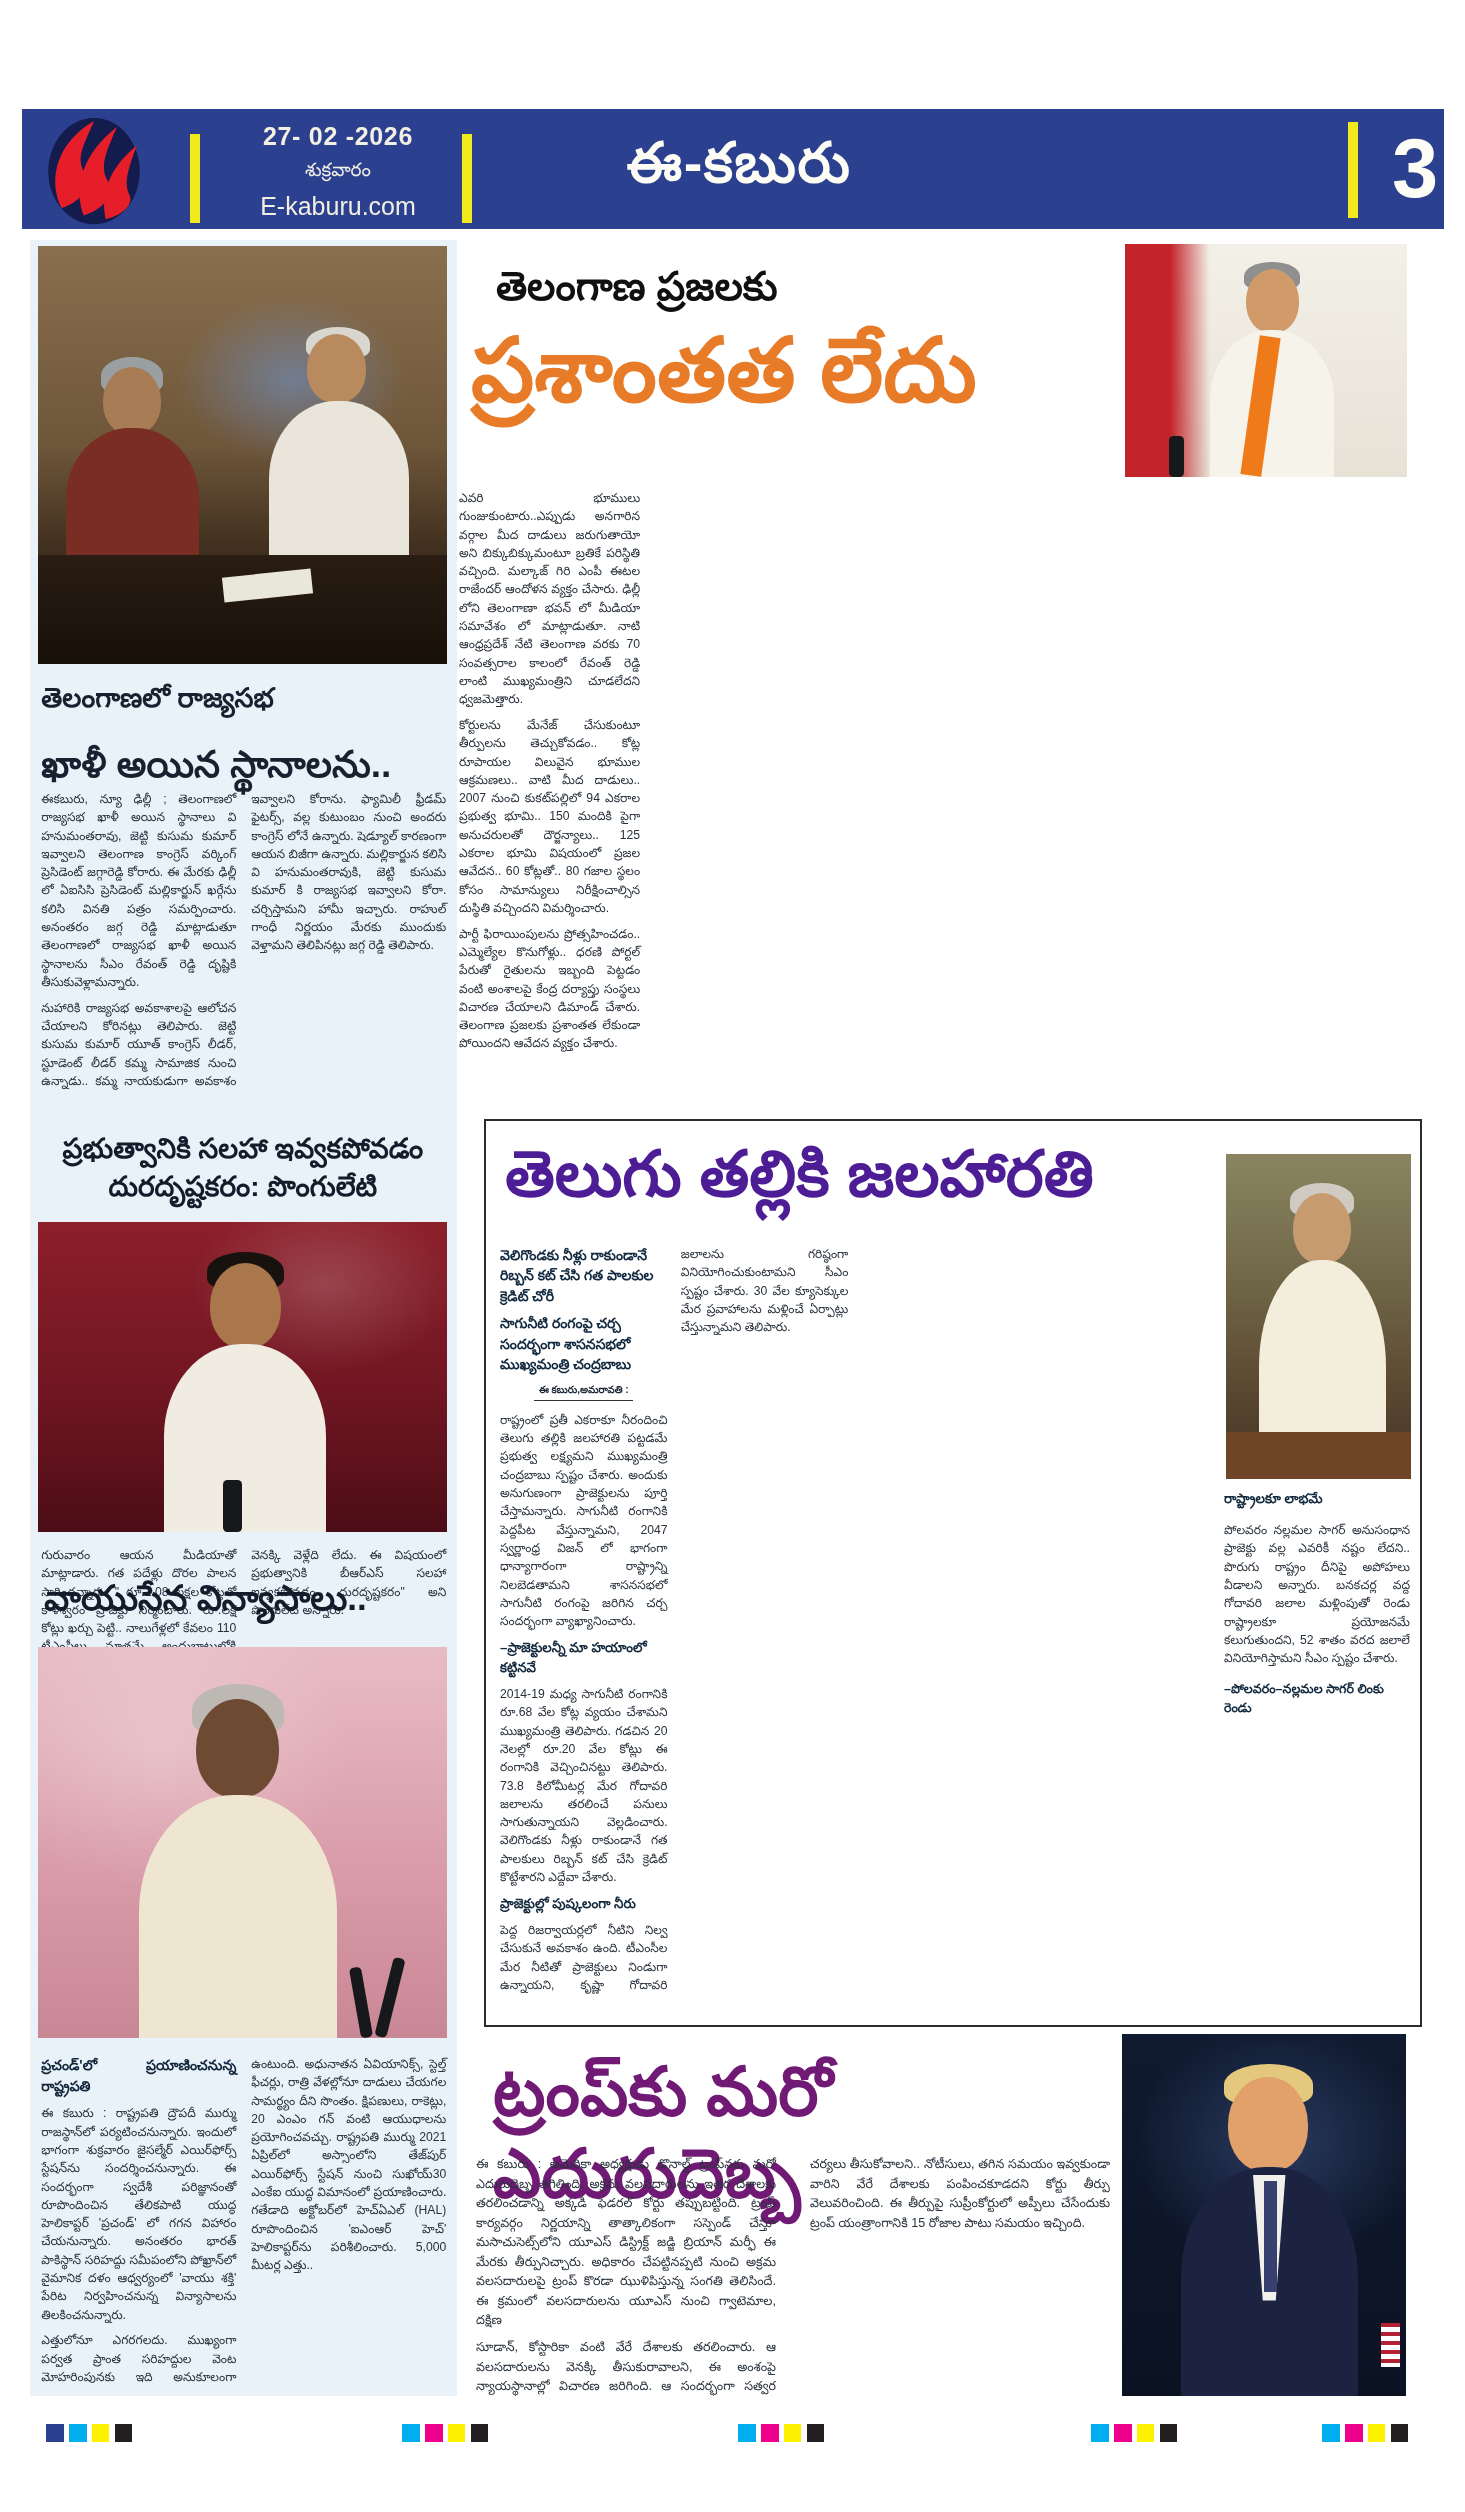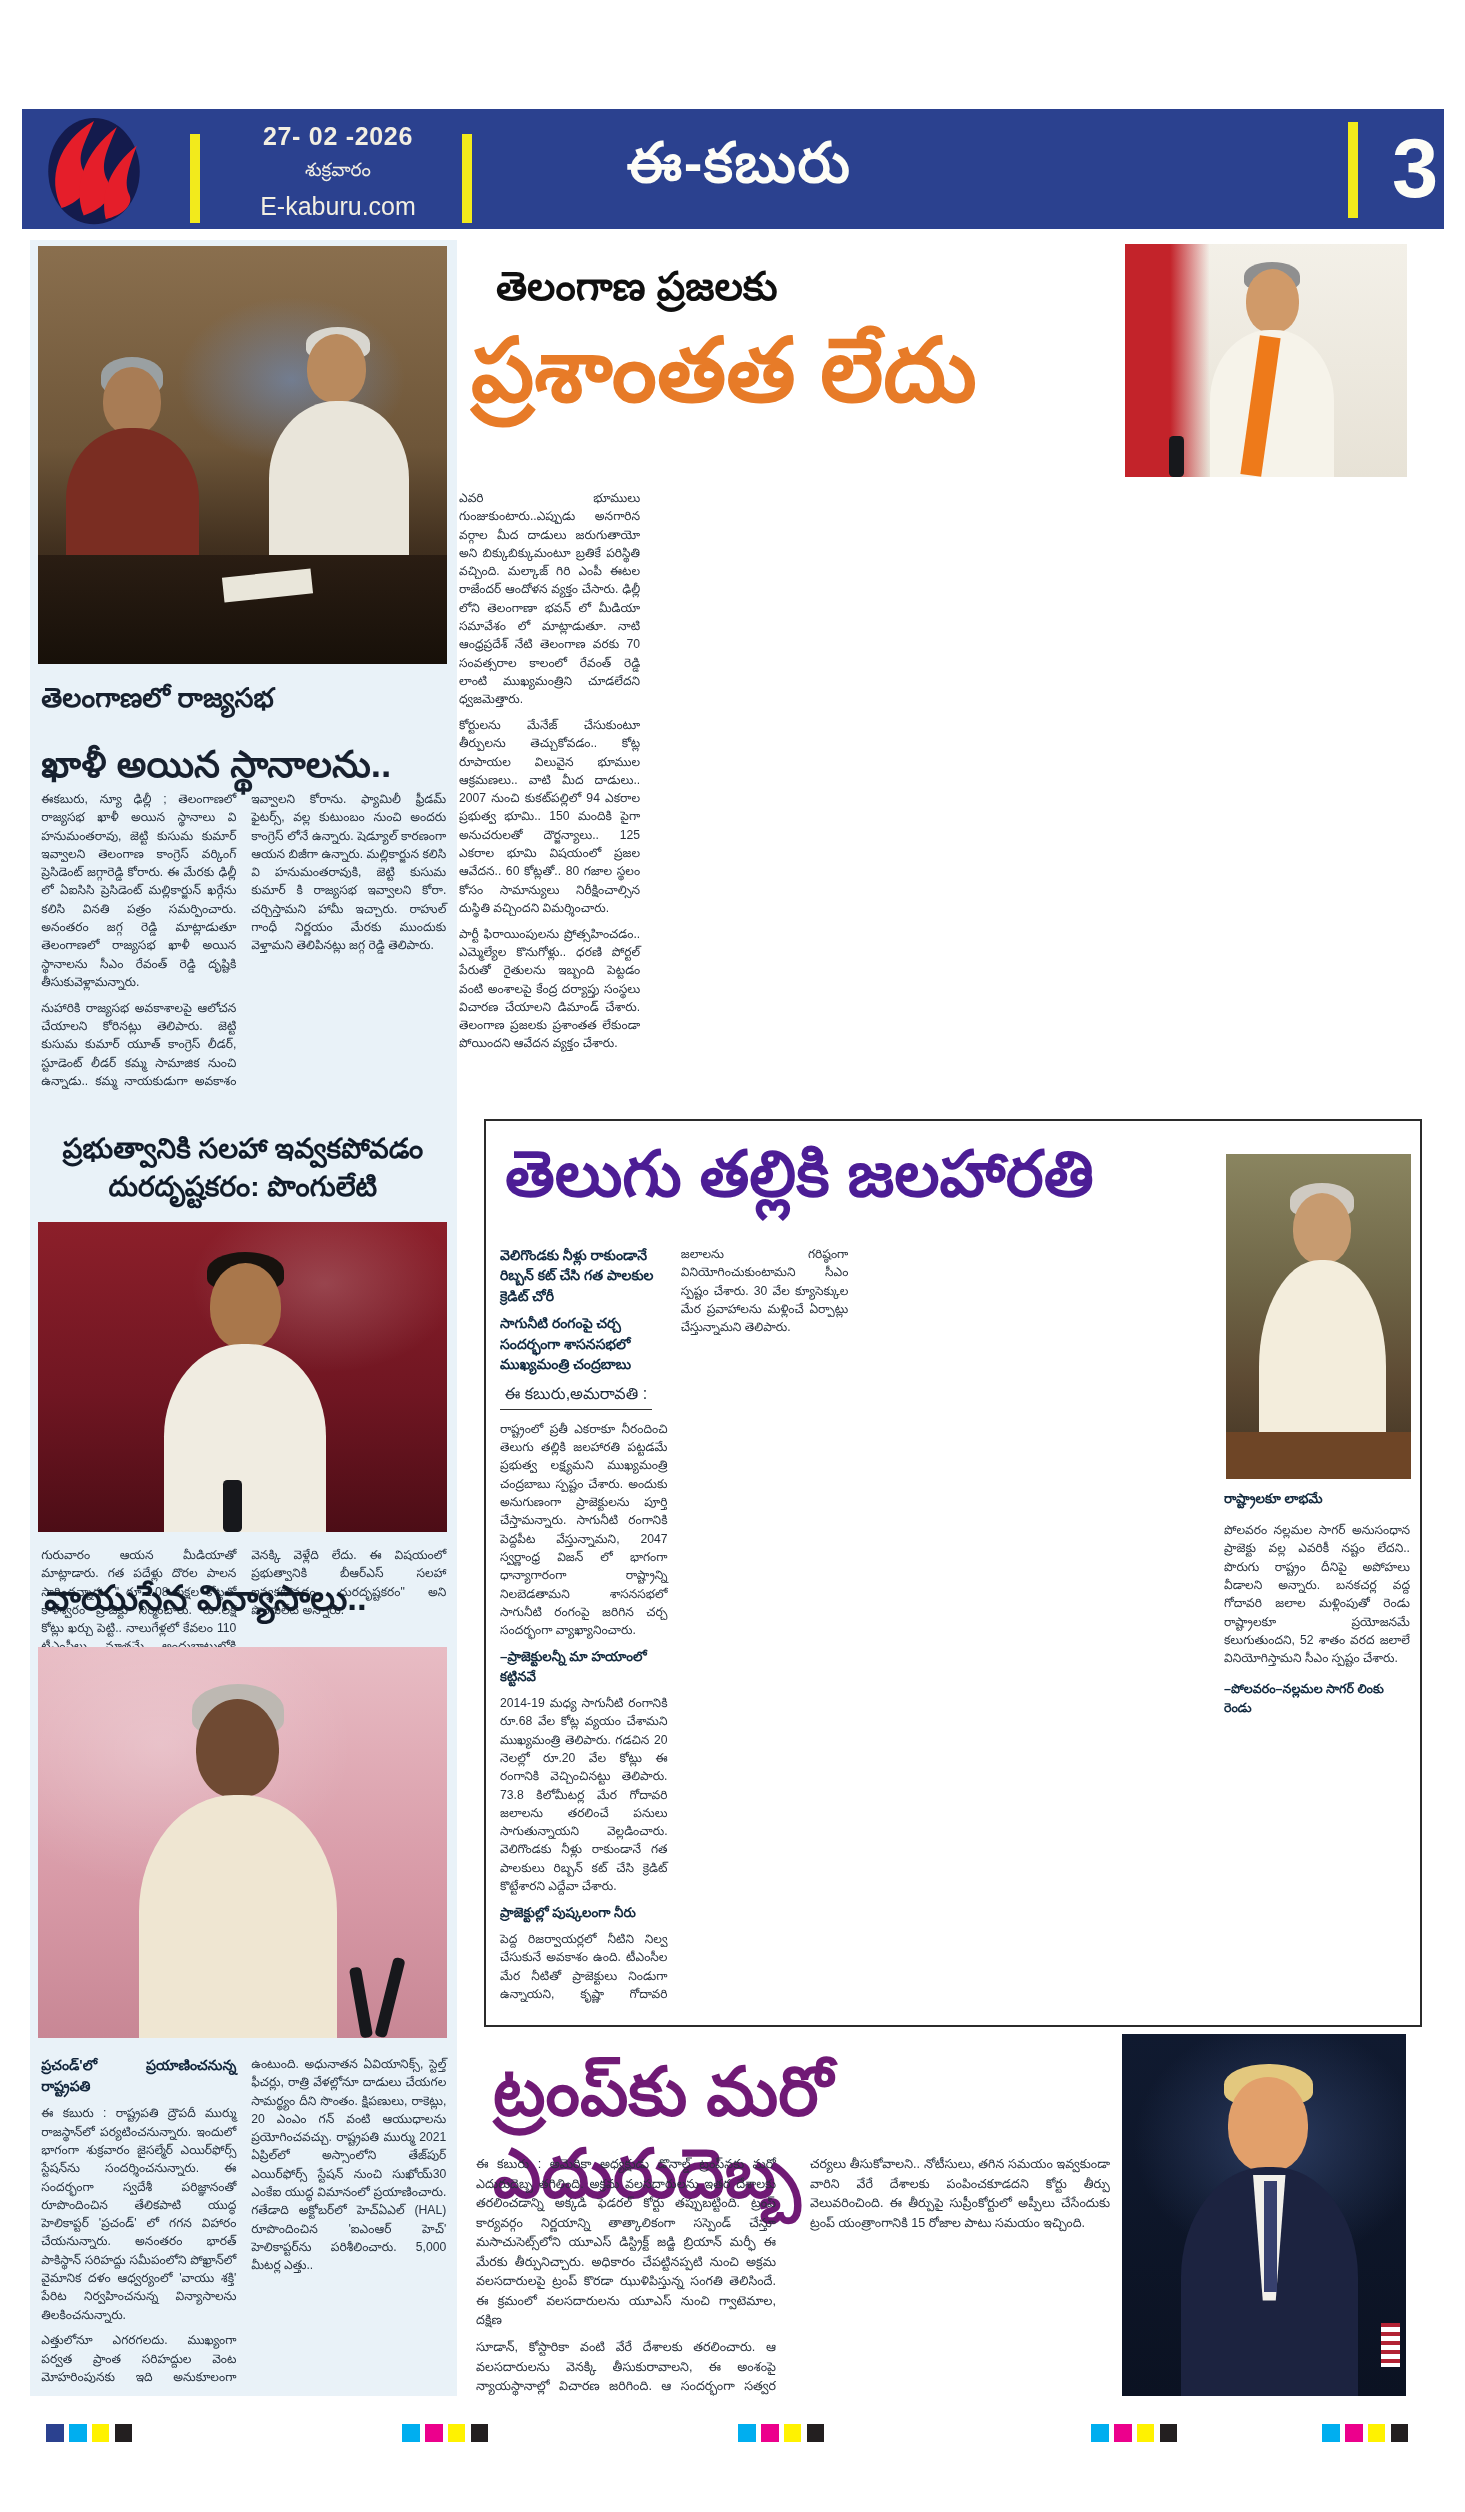--- a/index.html
+++ b/index.html
@@ -48,21 +48,21 @@
   .main-body p, .l-body p, .mid-body p, .bottom-body p{margin:0 0 7.4px 0;}
 
   
   .mid-box{left:484px;top:1119px;width:938px;height:908px;border:2.2px solid #2b2b2b;background:#fff;box-sizing:border-box;}
   .mid-headline{left:19px;top:13.3px;width:702px;font-size:64px;font-weight:700;color:#4c1d95;line-height:1.25;}
   .photo-cbn{left:740px;top:32.5px;width:185px;height:325px;}
   .mid-body{left:14px;top:124px;width:710px;height:761px;
     font-size:12.2px;line-height:1.5;color:#28313c;text-align:justify;
     column-count:4;column-gap:13.3px;column-fill:auto;}
   .intro-bold{font-weight:700;color:#122a40;font-size:14px;line-height:1.45;margin:0 0 8.9px 0;text-align:left;}
-  .dateline{display:block;text-align:left;font-weight:400;font-size:16px;color:#1c2836;margin:3px 0 10.3px 0;}
+  .dateline{display:block;text-align:center;font-weight:700;font-size:10px;color:#1c2836;margin:3px 0 10.3px 0;}
   .dateline span{display:inline-block;border-bottom:1.5px solid #333;padding:0 4.4px 3px 4.4px;}
   .subhead{font-weight:700;color:#142a3e;font-size:13.3px;margin:5.9px 0 4.4px 0;text-align:left;}
   .mid-right{left:738px;top:368px;width:186px;height:521px;
     font-size:12.2px;line-height:1.5;color:#28313c;text-align:justify;}
   .signature{font-weight:700;color:#122a40;font-size:12.6px;margin-top:7.4px;text-align:left;}
 
   
   .bottom-headline{left:493px;top:2051px;width:635px;font-size:68px;font-weight:700;color:#701a75;line-height:1.2;}
   .photo-trump{left:1122px;top:2034px;width:284px;height:362px;}
   .bottom-body{left:476px;top:2155px;width:634px;height:242px;

